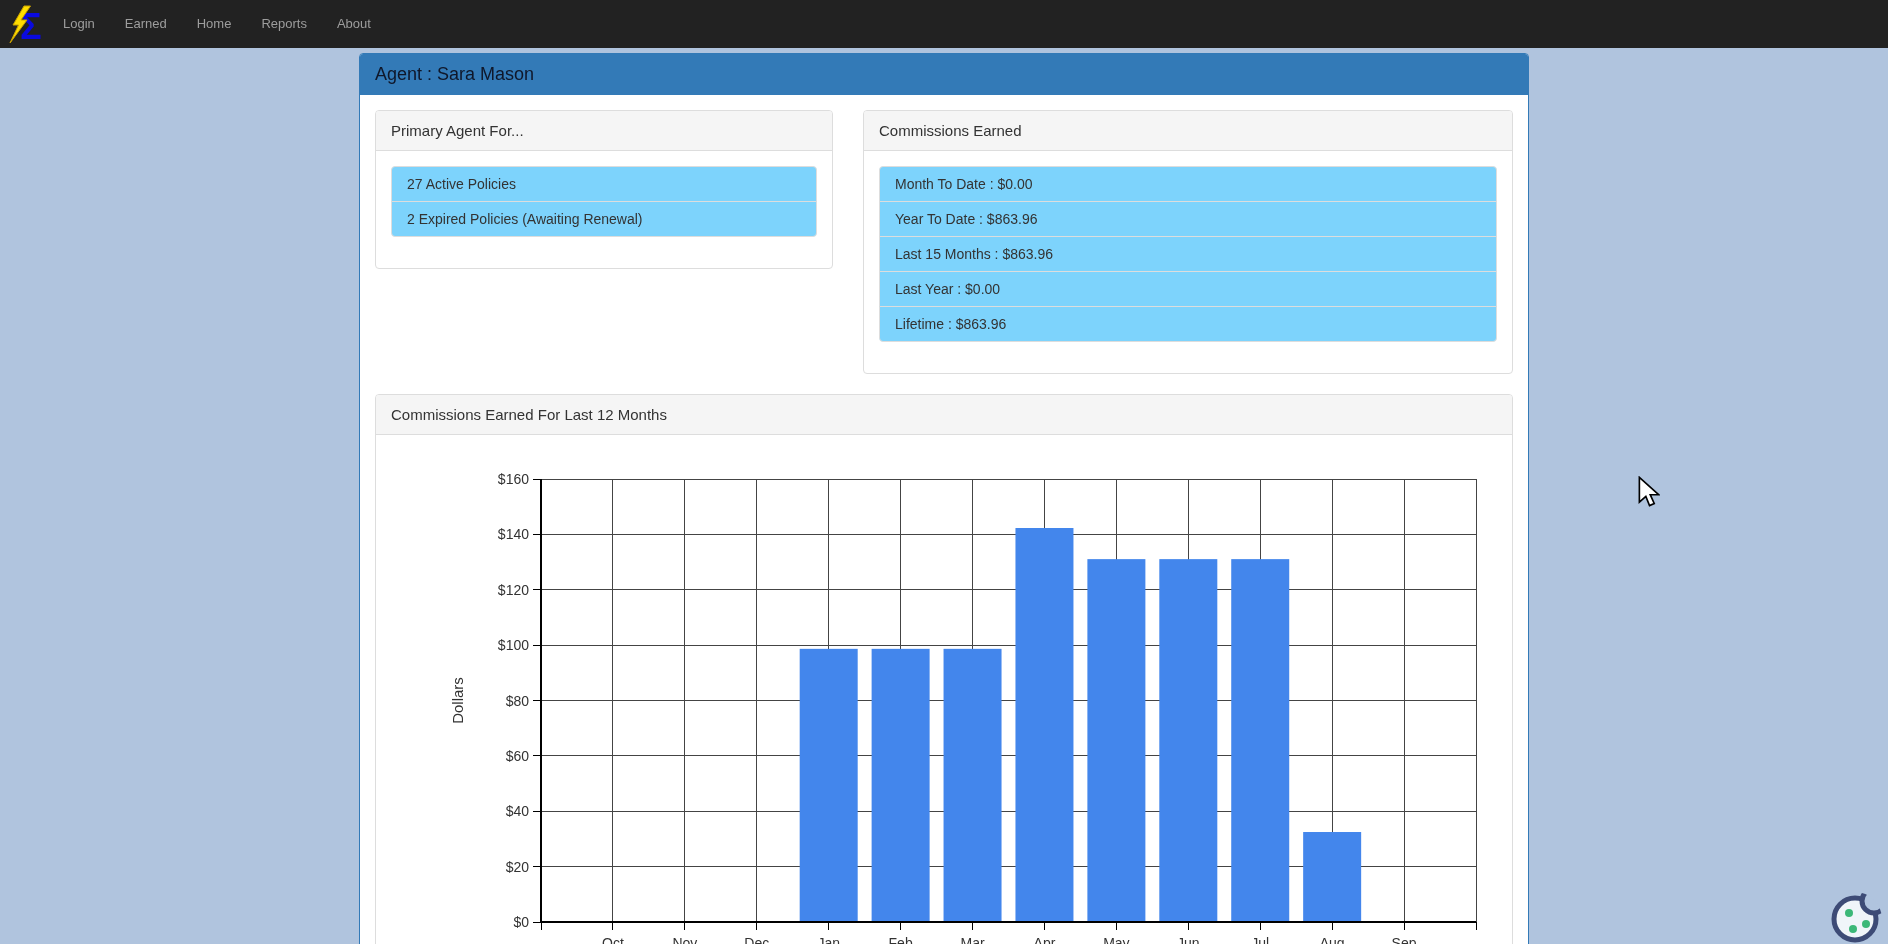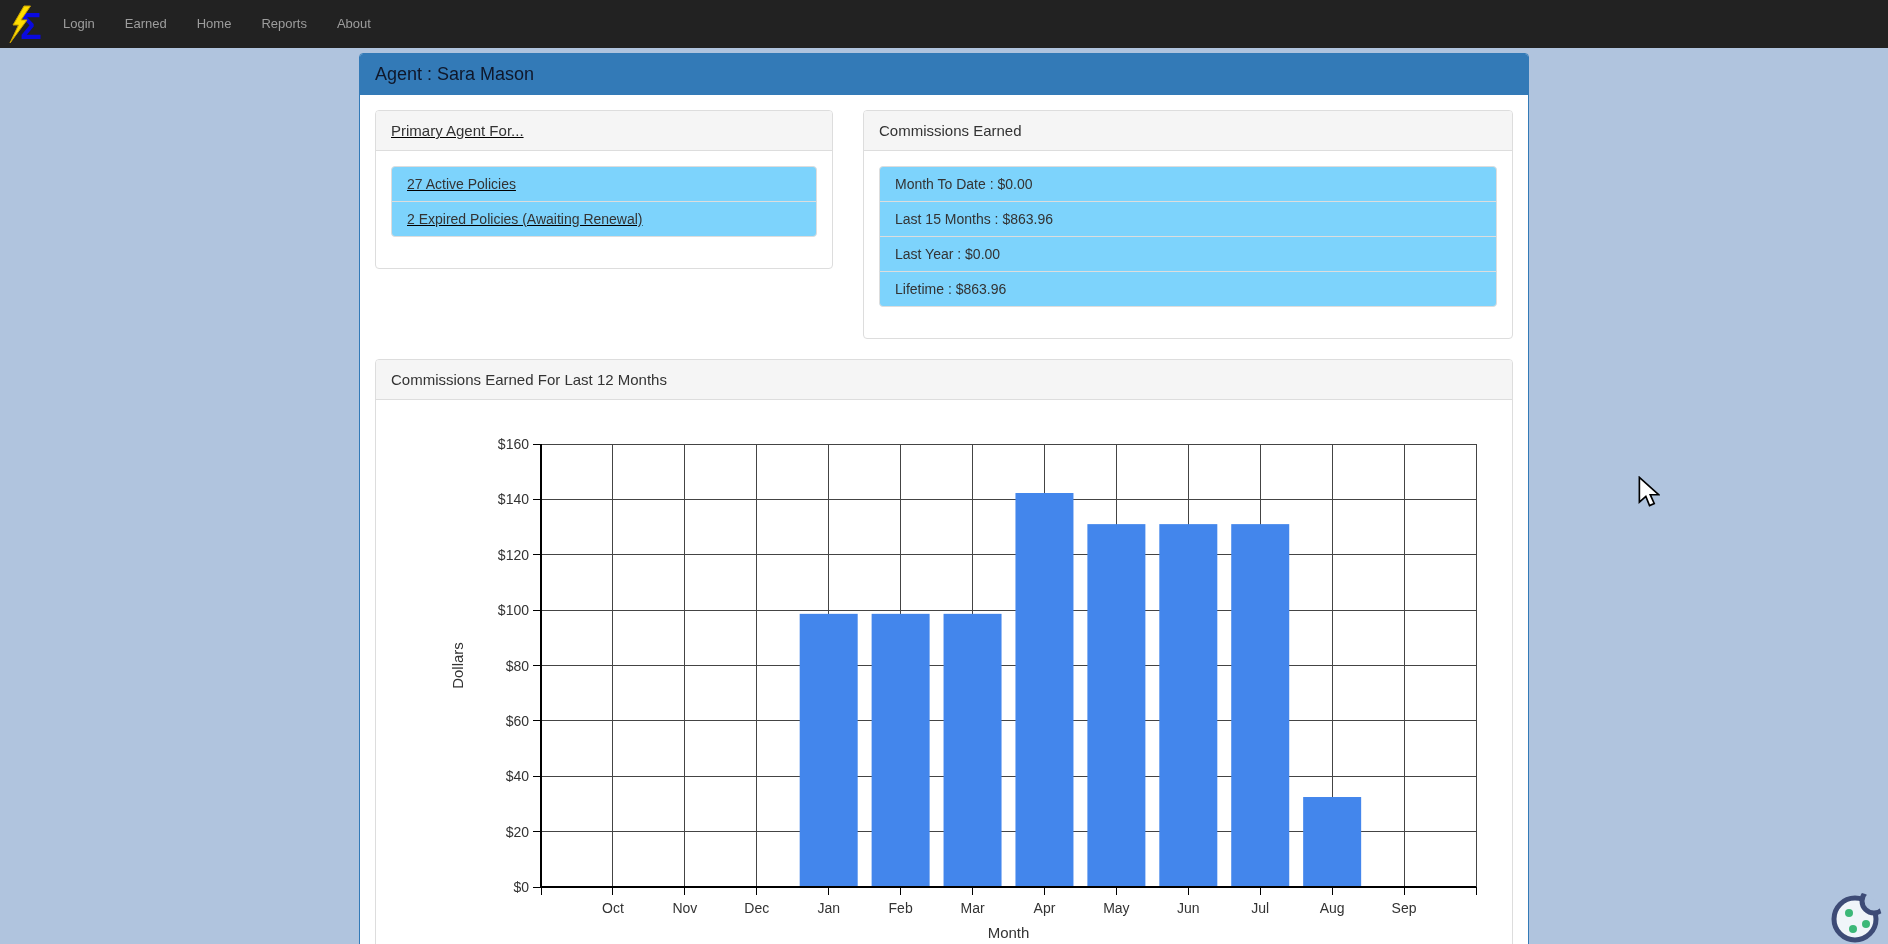--- a/index.html
+++ b/index.html
@@ -24,21 +24,21 @@
     width: 1170px; margin: 5px auto 0 auto; box-sizing: border-box;
     background: #ffffff; border: 1px solid #337ab7; border-radius: 4px;
     height: 920px; 
   }
   .main-heading {
     background: #337ab7; color: #0f172a; font-size: 18px; line-height: 21px;
     padding: 10px 15px; border-radius: 3px 3px 0 0;
   }
   .main-body { padding: 15px; }
   .row { display: flex; gap: 30px; align-items: flex-start; }
-  .col-left  { flex: 0 0 458px; text-decoration: underline; }
+  .col-left  { flex: 0 0 458px; }
   .col-right { flex: 1; }
   
   .panel { border: 1px solid #dddddd; border-radius: 4px; background: #fff; }
   .panel-heading {
     background: #f5f5f5; color: #333333; font-size: 15px; line-height: 19px;
     padding: 10px 15px; border-bottom: 1px solid #dddddd;
     border-radius: 3px 3px 0 0;
   }
   .panel-body { padding: 15px; }
   .list-group { list-style: none; margin: 0; padding: 0; }
@@ -94,20 +94,21 @@
           </div>
         </div>
       </div>
 
       <div class="col-right">
         <div class="panel">
           <div class="panel-heading">Commissions Earned</div>
           <div class="panel-body">
             <ul class="list-group">
               <li class="list-group-item">Month To Date : $0.00</li>
+              <li class="list-group-item">Year To Date : $863.96</li>
               <li class="list-group-item">Last 15 Months : $863.96</li>
               <li class="list-group-item">Last Year : $0.00</li>
               <li class="list-group-item">Lifetime : $863.96</li>
             </ul>
           </div>
         </div>
       </div>
     </div>
 
     <div class="panel chart-panel">

